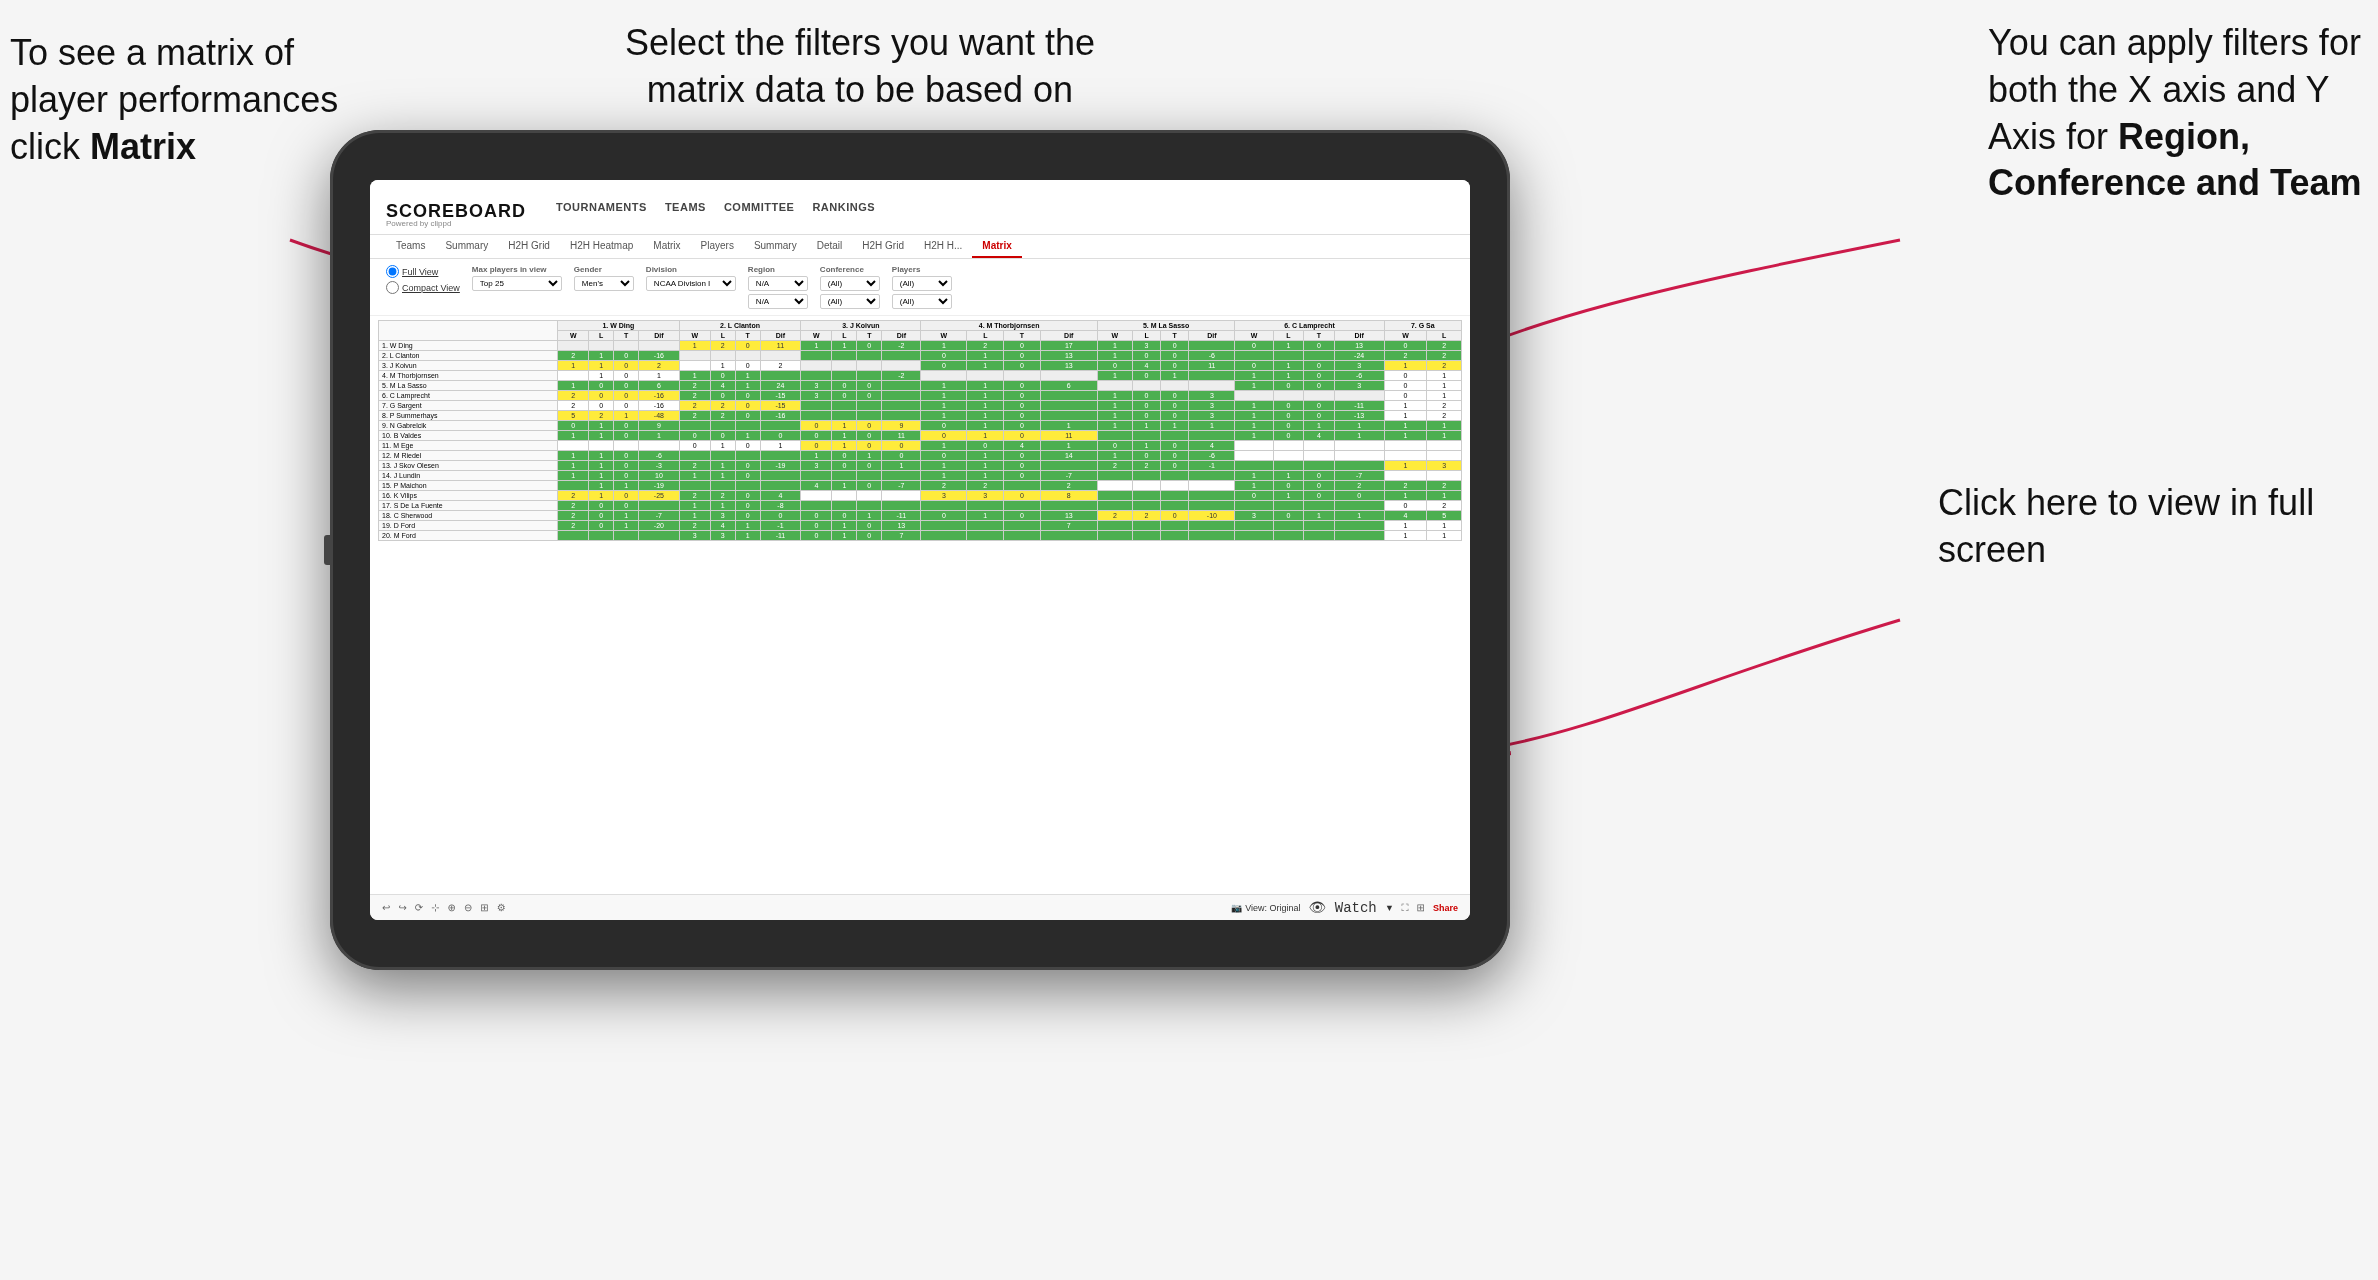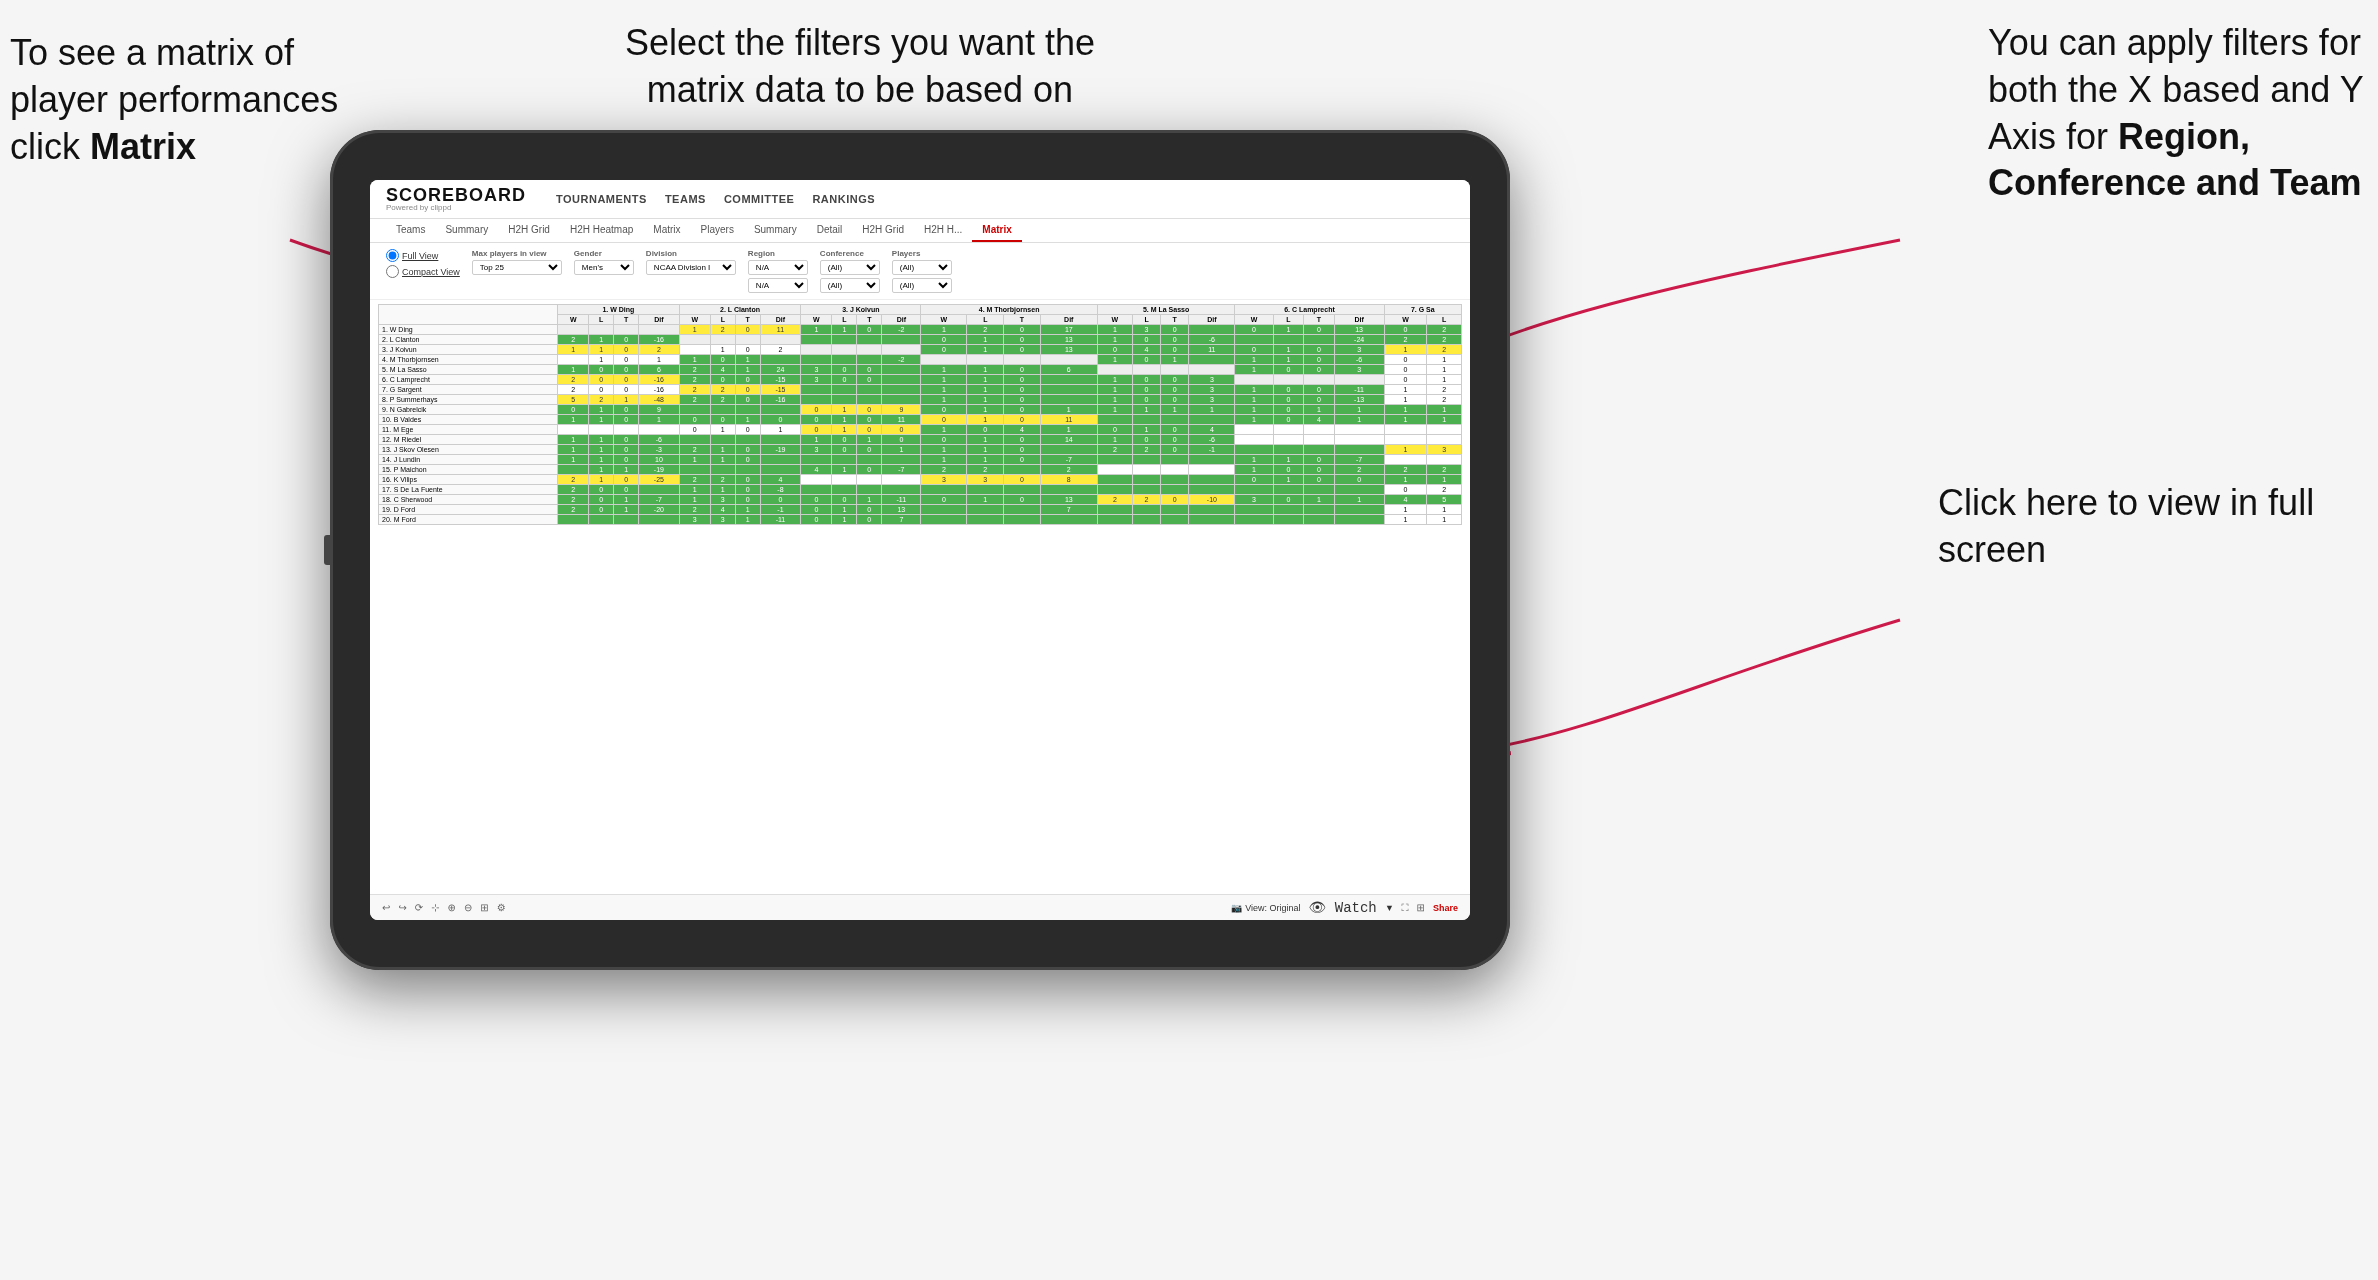--- a/index.html
+++ b/index.html
@@ -99,20 +99,21 @@
       flex-direction: column;
       line-height: 1;
     }
 
     .sb-logo-title {
       font-size: 18px;
       font-weight: 900;
       color: #111;
       letter-spacing: 1px;
       text-transform: uppercase;
+      margin-top: 16px;
     }
 
     .sb-logo-sub {
       font-size: 8px;
       color: #888;
     }
 
     .sb-nav {
       display: flex;
       gap: 18px;
@@ -309,21 +310,21 @@
 
 <div class="annotation" id="ann-left">
   <span>To see a matrix of player performances click </span><strong>Matrix</strong>
 </div>
 
 <div class="annotation" id="ann-center">
   <span>Select the filters you want the matrix data to be based on</span>
 </div>
 
 <div class="annotation" id="ann-right">
-  <span>You  can apply filters for both the X based and Y Axis for </span><strong>Region, Conference and Team</strong>
+  <span>You  can apply filters for both the X axis and Y Axis for </span><strong>Region, Conference and Team</strong>
 </div>
 
 <div class="annotation" id="ann-bottom-right">
   <span>Click here to view in full screen</span>
 </div>
 
 <svg class="arrows-overlay">
 
   <defs>
     <marker id="arrowhead" markerWidth="10" markerHeight="7" refX="10" refY="3.5" orient="auto">

